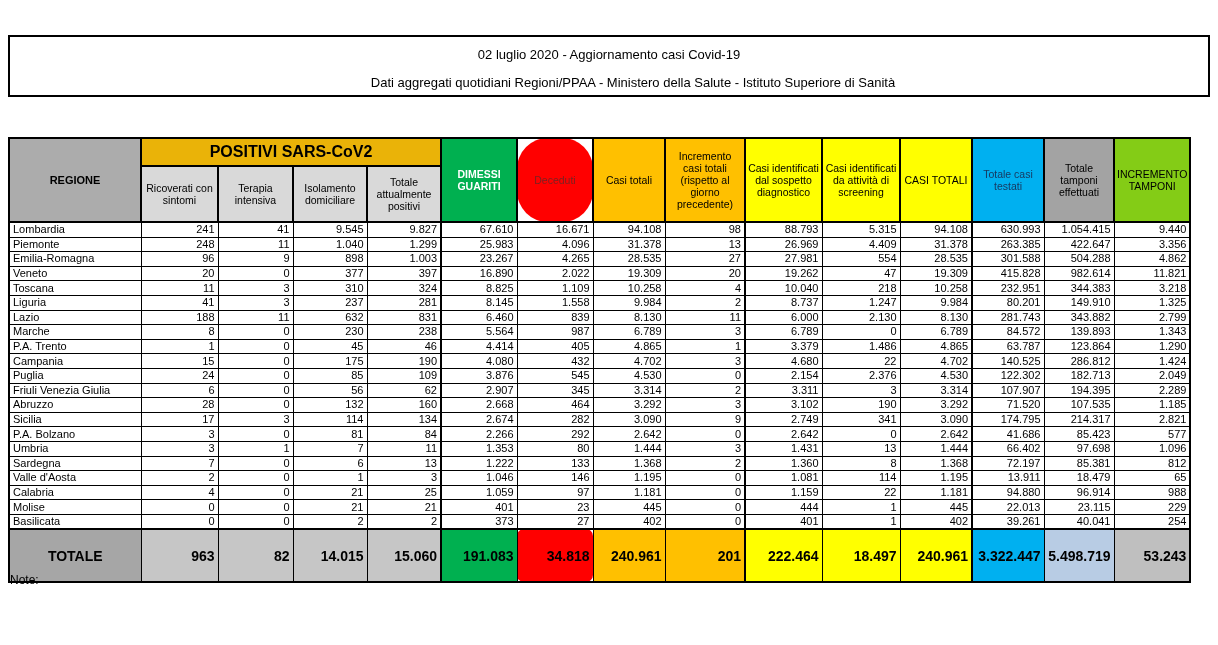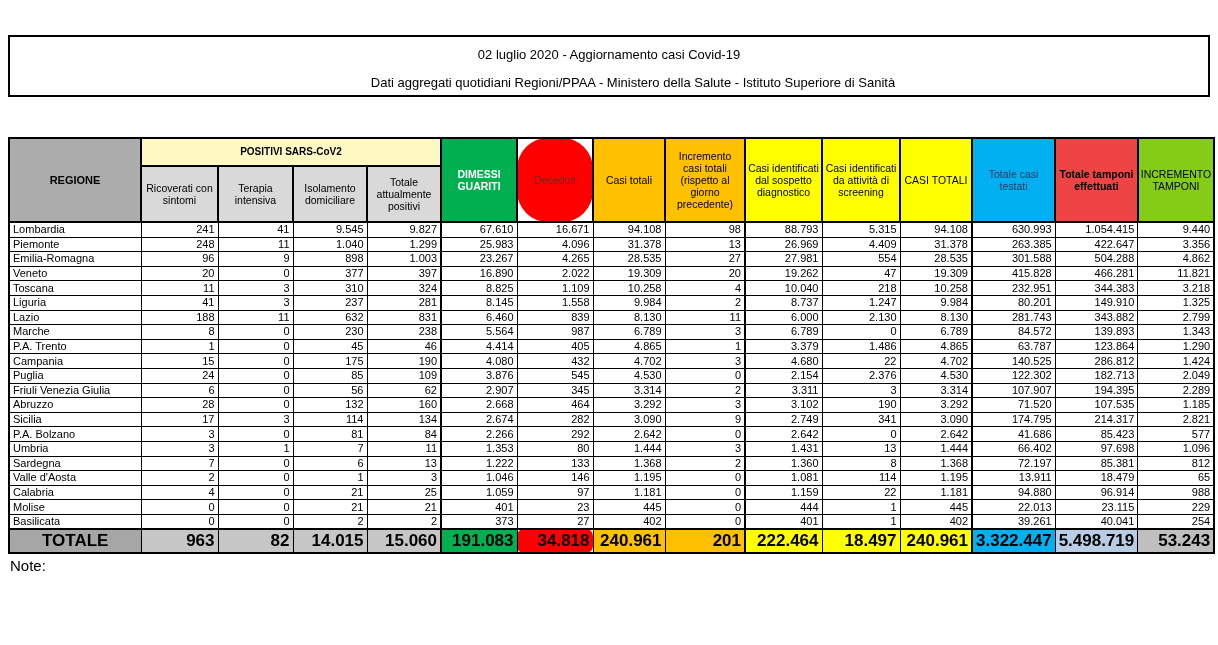--- a/index.html
+++ b/index.html
@@ -13,53 +13,53 @@
 
   table.covid{position:absolute;left:8px;top:137px;border-collapse:collapse;
     table-layout:fixed;border:2px solid #000;}
   th,td{border:1px solid #000;overflow:hidden;white-space:nowrap;}
 
   
   th{font-weight:normal;text-align:center;font-size:10.5px;line-height:12px;white-space:normal;padding:1px 2px;}
   tr.header-top th{border-width:2px;}
   tr.header-sub th{border-width:2px;}
   .h-regione{background:#ACACAC;font-weight:bold;font-size:11px;}
-  .h-group{background:#fef9c3;font-weight:bold;font-size:10px;height:24px;}
+  .h-group{background:#eab308;font-weight:bold;font-size:16px;height:24px;}
   .h-sub{background:#D9D9D9;height:52px;margin-left:45px;}
   .h-green{background:#00B050;color:#fff;font-weight:bold;}
   .h-red{background:#FF0000;color:#7B2222;border-radius:31px;}
   .h-orange{background:#FFC000;}
   .h-yellow{background:#FFFF00;}
   .h-cyan{background:#00B0F0;color:#17375E;}
-  .h-peri{background:#ef4444;font-weight:bold;}
+  .h-peri{background:#a3a3a3;}
   .h-lgray{background:#84cc16;}
 
   
   tr.body-row td{height:13.6px;font-size:11px;line-height:13px;padding:0 3px;}
   td.region{text-align:left;}
   td.num{text-align:right;}
   td:nth-child(6),th.thick-l{border-left:2px solid #000;}
   td:nth-child(10){border-left:2px solid #000;}
   td:nth-child(13){border-left:2px solid #000;}
 
   
-  tr.total-row td{height:19px;font-size:17px;font-weight:bold;border-top:2px solid #000;padding:1px 3px;}
+  tr.total-row td{height:19px;font-size:14px;font-weight:bold;border-top:2px solid #000;padding:16px 3px;}
   tr.total-row td:nth-child(1){background:#A6A6A6;text-align:center;}
   tr.total-row td:nth-child(2),tr.total-row td:nth-child(3),
   tr.total-row td:nth-child(4),tr.total-row td:nth-child(5){background:#C6C6C6;}
   tr.total-row td:nth-child(6){background:#00B050;}
   tr.total-row td:nth-child(7){background:#FF0000;border-radius:7px;}
   tr.total-row td:nth-child(8),tr.total-row td:nth-child(9){background:#FFC000;}
   tr.total-row td:nth-child(10),tr.total-row td:nth-child(11),
   tr.total-row td:nth-child(12){background:#FFFF00;}
   tr.total-row td:nth-child(13){background:#00B0F0;}
   tr.total-row td:nth-child(14){background:#B8CCE4;}
   tr.total-row td:nth-child(15){background:#BFBFBF;}
 
-  .note{position:absolute;left:10px;top:557px;font-size:15px;}
+  .note{position:absolute;left:10px;top:573px;font-size:12px;}
 </style>
 </head>
 <body>
 
 <div class="page">
 
   <div class="title-box">
     <div class="line line1">02 luglio 2020 - Aggiornamento casi Covid-19</div>
     <div class="line line2">Dati aggregati quotidiani Regioni/PPAA - Ministero della Salute - Istituto Superiore di Sanità</div>
   </div>
@@ -163,21 +163,21 @@
           <td class="num">377</td>
           <td class="num">397</td>
           <td class="num">16.890</td>
           <td class="num">2.022</td>
           <td class="num">19.309</td>
           <td class="num">20</td>
           <td class="num">19.262</td>
           <td class="num">47</td>
           <td class="num">19.309</td>
           <td class="num">415.828</td>
-          <td class="num">466.281</td>
+          <td class="num">982.614</td>
           <td class="num">11.821</td>
         </tr>
         <tr class="body-row">
           <td class="region">Toscana</td>
           <td class="num">11</td>
           <td class="num">3</td>
           <td class="num">310</td>
           <td class="num">324</td>
           <td class="num">8.825</td>
           <td class="num">1.109</td>

